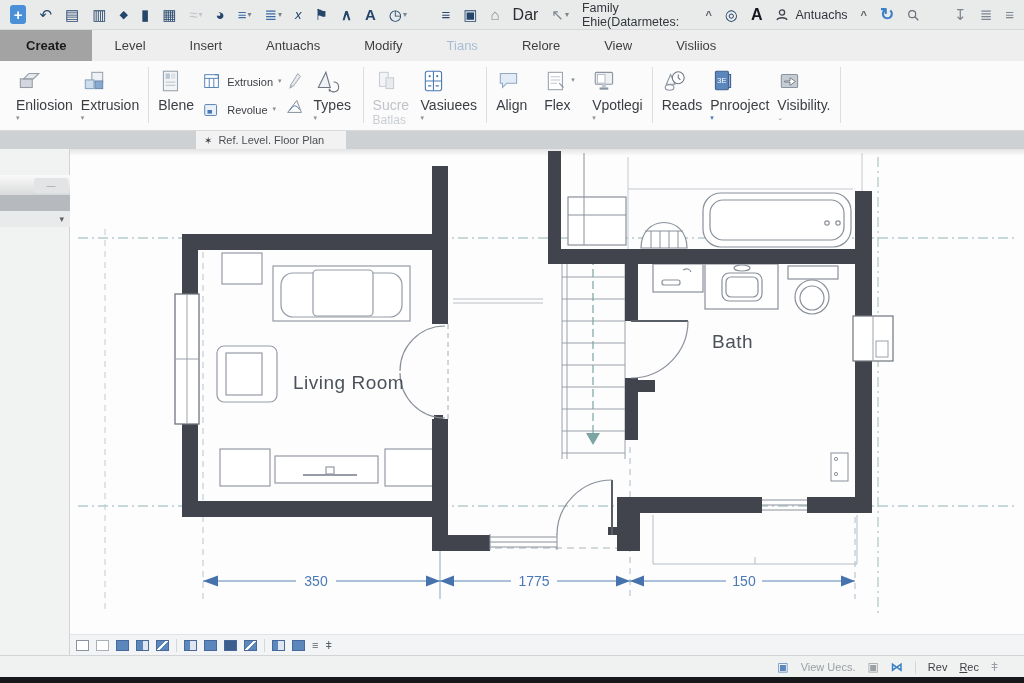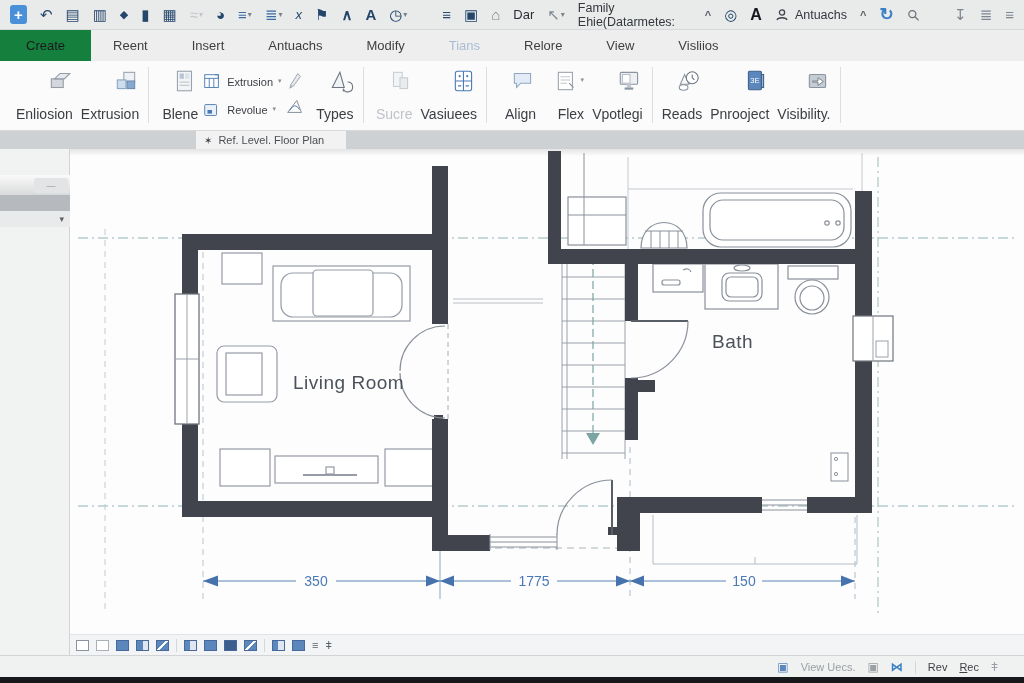--- a/index.html
+++ b/index.html
@@ -9,36 +9,36 @@
   
   .qat { position:absolute; left:0; top:0; width:1024px; height:30px; background:#e9eaea;
          border-bottom:1px solid #d7d8d9; display:flex; align-items:center; padding:0 10px; gap:13px; }
   .qicon { font-size:15px; color:#24466b; line-height:1; cursor:default; display:inline-flex; align-items:center; }
   .qicon.dim { color:#c2c6cc; }
   .qicon.gray { color:#7d8791; }
   .qicon.sm { font-size:11px; }
   .caret { font-size:8px; color:#7b828c; margin-left:1px; }
   .newbtn { width:19px; height:19px; background:#4a90d9; border-radius:3px; color:#fff; font-size:15px;
             display:flex; align-items:center; justify-content:center; font-weight:bold; }
-  .qtext { font-size:13px; color:#2b2f33; }
+  .qtext { font-size:16px; color:#2b2f33; }
   .qsel { display:flex; align-items:center; gap:6px; font-size:12.5px; color:#33373c; }
   .chev { font-size:11px; color:#5a6168; font-weight:bold; }
   .refresh { color:#3b7fc4; font-weight:bold; font-size:17px; }
   .qsep { width:10px; }
 
   
   .tabs { position:absolute; left:0; top:30px; width:1024px; height:31px; background:#eeeeee; display:flex; align-items:stretch; padding-left:0; }
   .tab { padding:0 22px; font-size:13px; color:#3f3f3f; display:flex; align-items:center; }
-  .tab.active { background:#15803d; color:#1a1a1a; font-weight:normal; padding:0 26px; }
+  .tab.active { background:#a3a3a3; color:#1a1a1a; font-weight:bold; padding:0 26px; }
   .tab.washed { color:#a8bdd4; }
 
   
   .ribbon { position:absolute; left:0; top:61px; width:1024px; height:70px; background:#fbfbfb;
             border-bottom:1px solid #d9d9d9; display:flex; align-items:flex-start; padding:5px 0 0 12px; }
-  .rbtn { display:flex; flex-direction:column; align-items:flex-end; gap:12px; padding:2px 4px; min-width:48px; }
+  .rbtn { display:flex; flex-direction:column; align-items:flex-start; gap:3px; padding:2px 4px; min-width:48px; }
   .rbtn .lbl { font-size:14px; color:#3a3e43; white-space:nowrap; }
   .rbtn.grayed .lbl { color:#bfc3c8; }
   .rbtn .sub { font-size:12px; color:#c9cdd2; line-height:.8; }
   .rcaret { font-size:7px; color:#8a919b; line-height:.7; }
   .rsep { width:1px; height:56px; background:#dcdee1; margin:1px 5px 0 5px; }
   .rstack { display:flex; flex-direction:column; gap:3px; padding-top:3px; }
   .rrow { display:flex; align-items:center; gap:5px; height:25px; font-size:11px; color:#3a3e43; }
   .rtools { display:flex; flex-direction:column; gap:4px; padding:3px 4px 0 2px; }
   .flexwrap { display:flex; align-items:flex-start; gap:1px; }
 
@@ -134,21 +134,21 @@
         <path d="M9 9l4 4" stroke="#6a7078" stroke-width="1.4"></path>
       </svg>
     <span class="qsep"></span>
     <span class="qicon gray">↧</span>
     <span class="qicon gray">≣</span>
     <span class="qicon gray">≡</span>
   </div>
 
   <div class="tabs">
     <div class="tab active">Create</div>
-    <div class="tab">Reent</div>
+    <div class="tab">Level</div>
     <div class="tab">Insert</div>
     <div class="tab">Antuachs</div>
     <div class="tab">Modify</div>
     <div class="tab washed">Tians</div>
     <div class="tab">Relore</div>
     <div class="tab">View</div>
     <div class="tab">Visliios</div>
   </div>
 
   <div class="ribbon">

